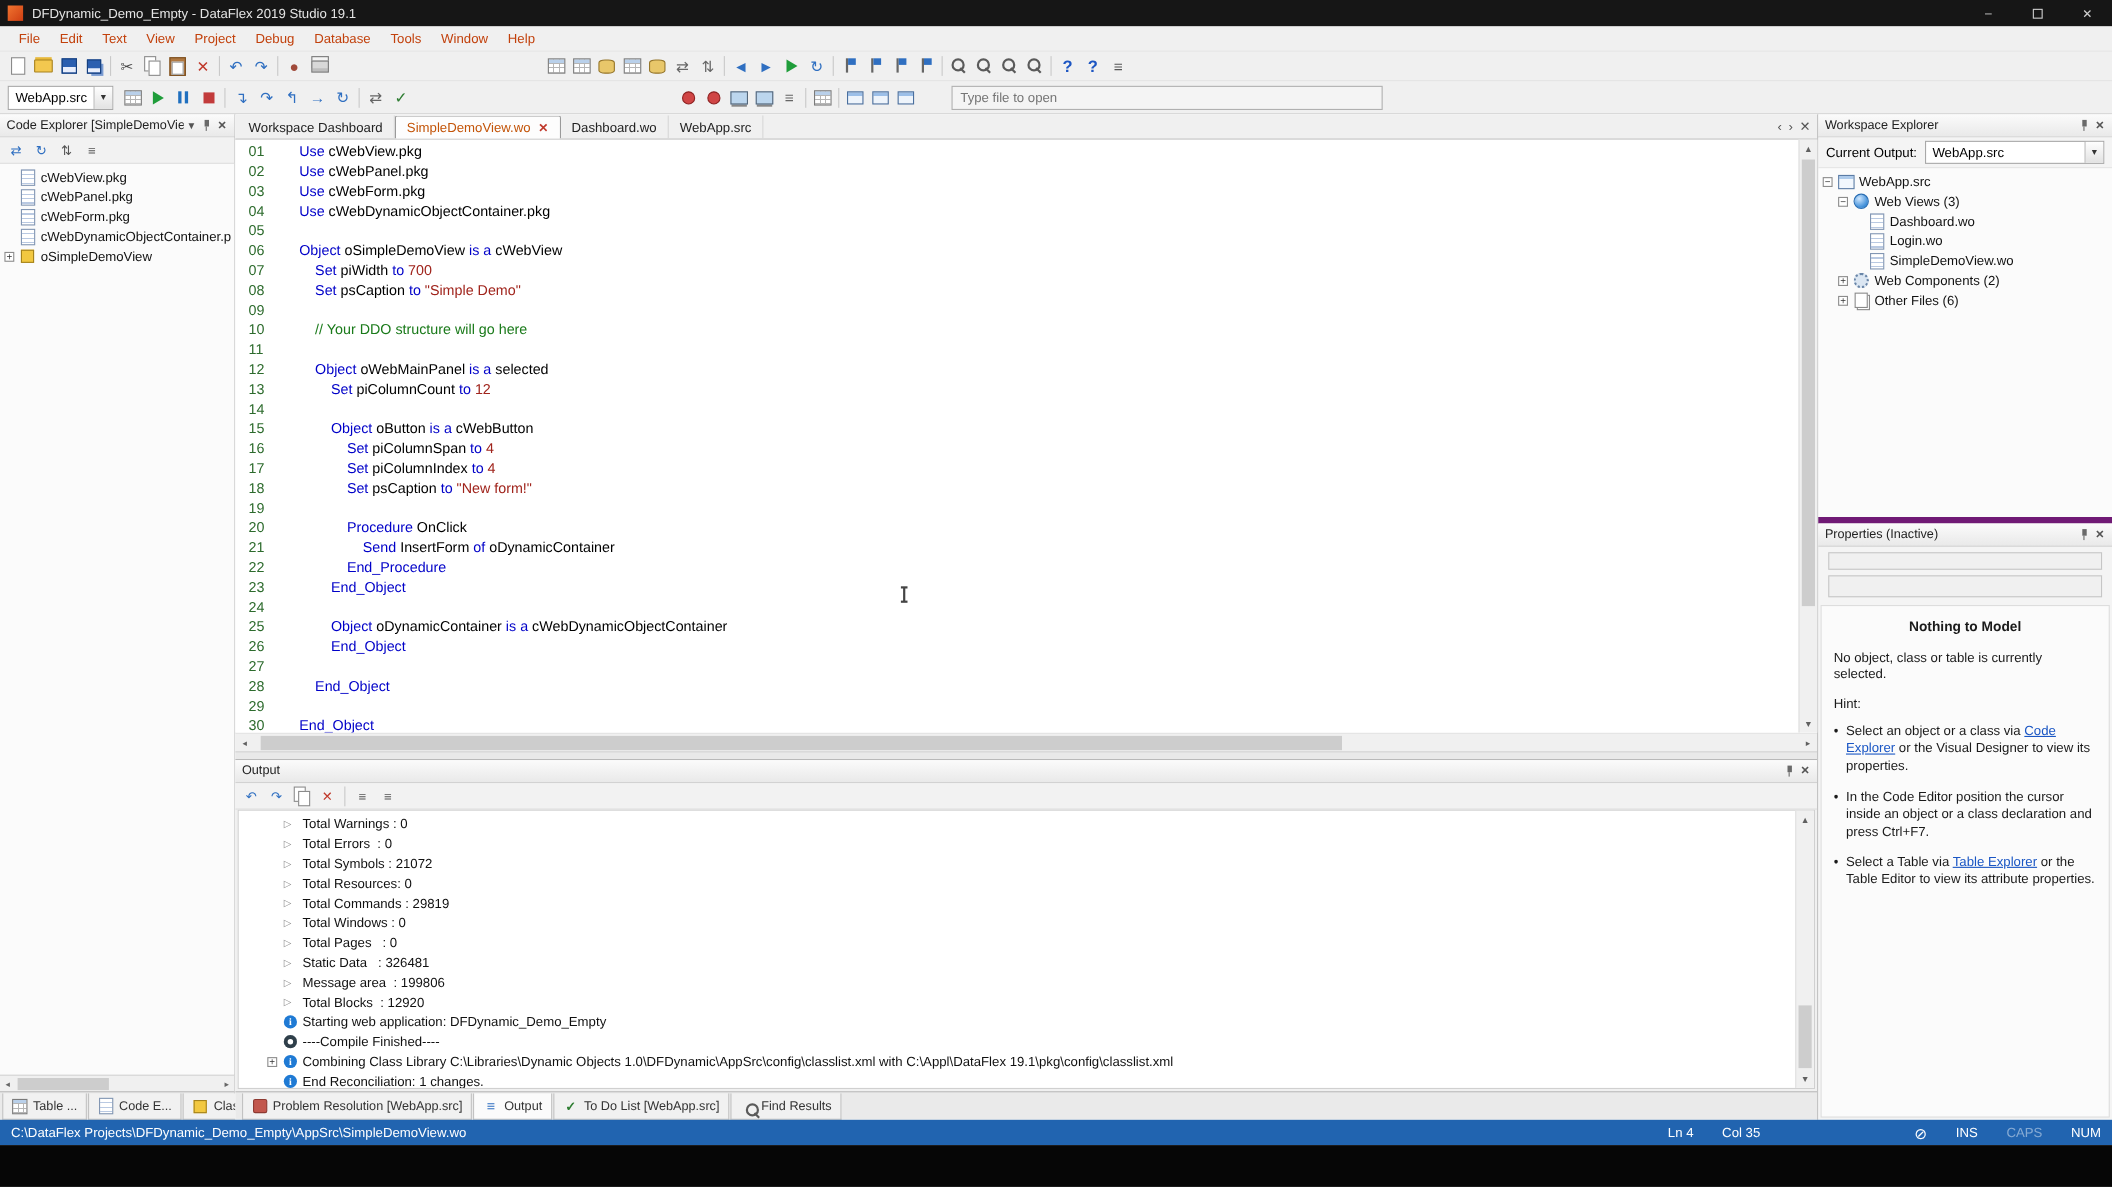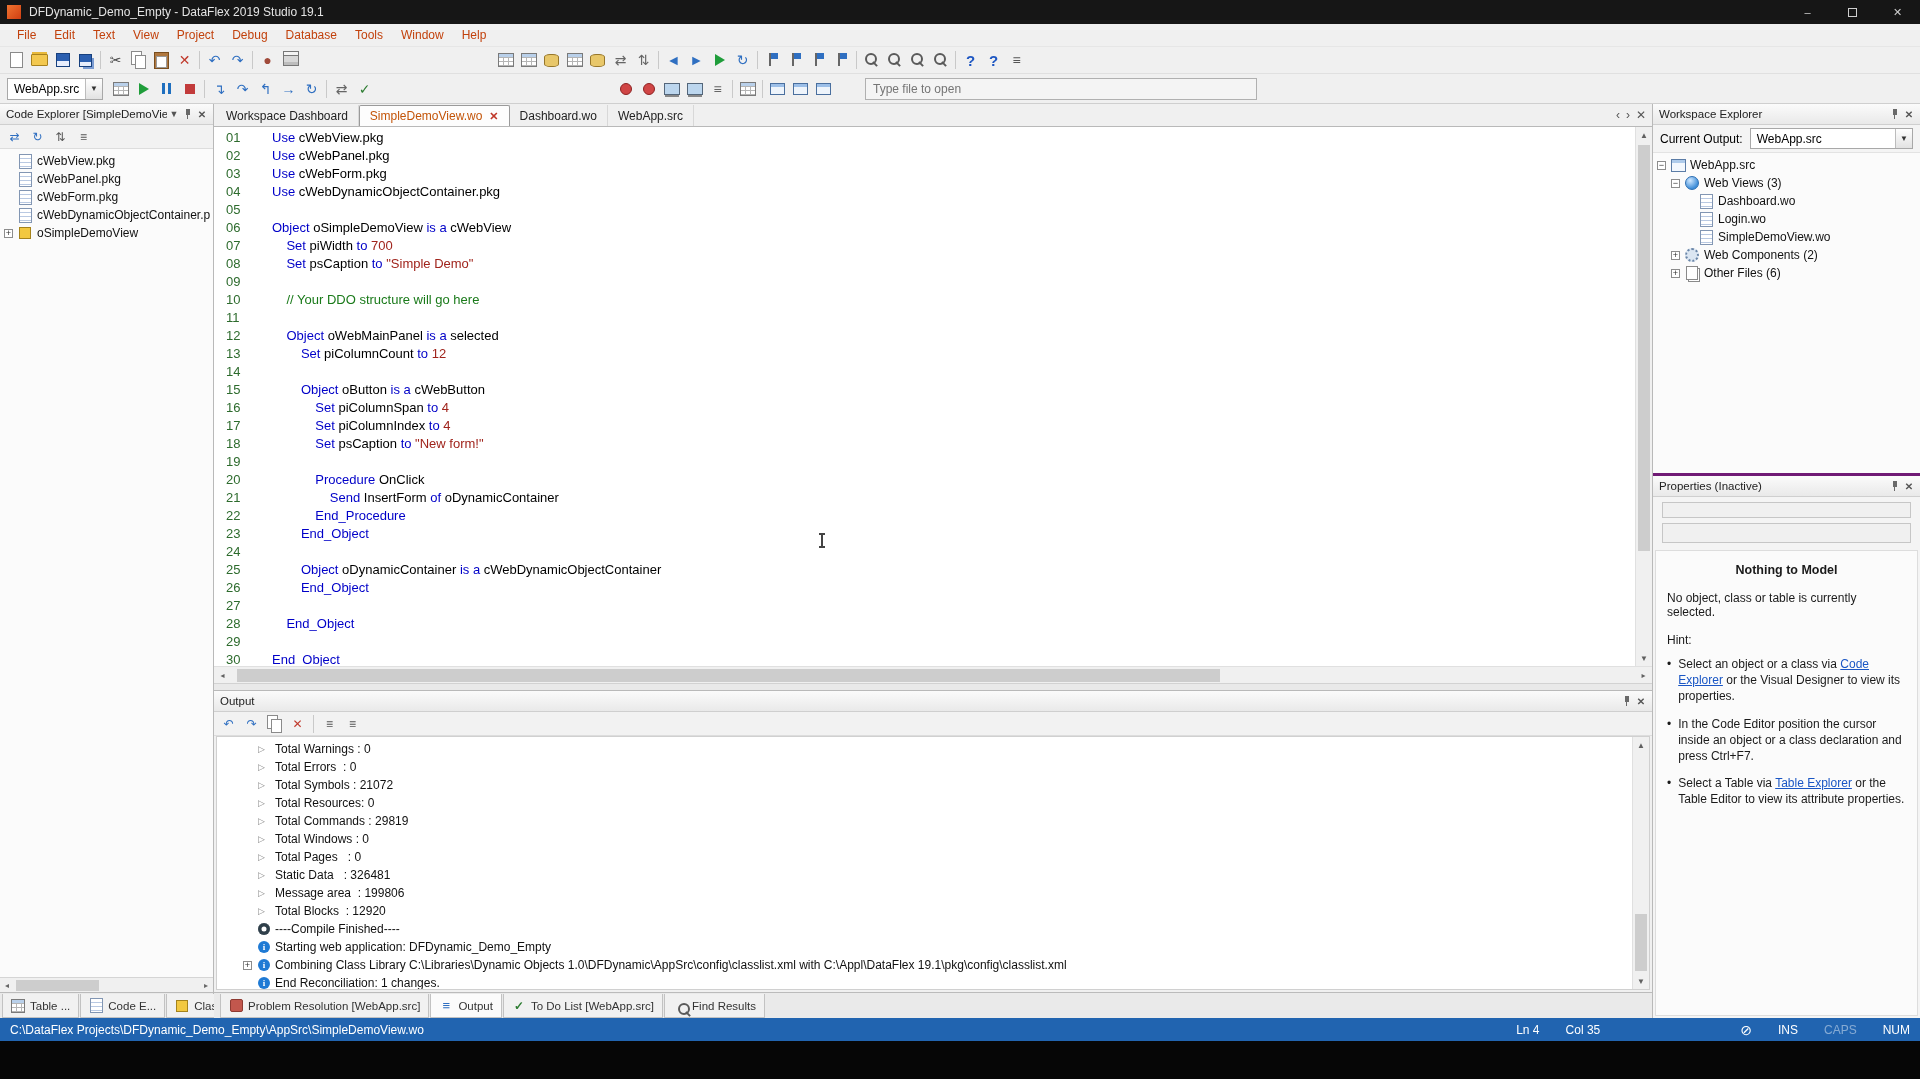--- a/index.html
+++ b/index.html
@@ -130,21 +130,21 @@
   .orow{height:18px;display:flex;align-items:center;white-space:nowrap;color:#111;}
   .oexp{width:15px;flex:0 0 auto;display:flex;align-items:center;}
   .oicon{width:17px;flex:0 0 auto;display:flex;align-items:center;justify-content:flex-start;}
   .oi-tri{color:#8a8a8a;font-size:9px;}
   .oi-info{}
   .oi-info::before{content:"i";width:12px;height:12px;background:#1f7ad4;border-radius:50%;color:#fff;font-size:9px;font-weight:bold;display:inline-flex;align-items:center;justify-content:center;font-family:"Liberation Serif",serif;}
   .oi-stop::before{content:"";width:12px;height:12px;background:#2f3f4a;border-radius:50%;box-shadow:inset 0 0 0 3.5px #2f3f4a,inset 0 0 0 12px #fff;}
   .otext{white-space:pre;}
 
   
-  .we{height:372px;display:flex;flex-direction:column;border-bottom:3px solid #701a75;flex:0 0 auto;}
+  .we{height:372px;display:flex;flex-direction:column;border-bottom:6px solid #701a75;flex:0 0 auto;}
   .curproj{height:28px;display:flex;align-items:center;gap:7px;padding:0 7px;font-size:12px;background:#f4f4f4;border-bottom:1px solid #e3e3e3;flex:0 0 auto;}
   .combo{height:22px;border:1px solid #a8a8a8;background:#fff;display:flex;align-items:center;font-size:12px;padding-left:6px;}
   .tb2 > .combo{width:96px;margin-right:6px;}
   .combo .arr{margin-left:auto;width:17px;height:100%;background:linear-gradient(#fefefe,#e2e2e2);border-left:1px solid #bcbcbc;font-size:8px;color:#333;display:flex;align-items:center;justify-content:center;}
   .cp-combo{flex:1;height:21px;}
   .props{flex:1;display:flex;flex-direction:column;background:#f4f4f4;min-height:0;}
   .props-box{height:16px;margin:5px 9px 0 9px;background:#f0f0f0;border:1px solid #c6c6c6;flex:0 0 auto;}
   .props-box.tall{height:20px;}
   .props-body{flex:1;background:#fbfbfb;margin:7px 2px 2px 2px;border:1px solid #ddd;padding:12px 11px;font-size:12px;color:#1a1a1a;overflow:hidden;}
   .pb-head{text-align:center;font-weight:bold;margin-bottom:14px;font-size:12.5px;}
@@ -564,27 +564,27 @@
                 <span class="oicon oi-tri">▷</span>
                 <span class="otext">Message area  : 199806</span>
               </div>
               <div class="orow">
                 <span class="oexp"></span>
                 <span class="oicon oi-tri">▷</span>
                 <span class="otext">Total Blocks  : 12920</span>
               </div>
               <div class="orow">
                 <span class="oexp"></span>
+                <span class="oicon oi-info"></span>
+                <span class="otext">Starting web application: DFDynamic_Demo_Empty</span>
+              </div>
+              <div class="orow">
+                <span class="oexp"></span>
                 <span class="oicon oi-stop"></span>
                 <span class="otext">----Compile Finished----</span>
-              </div>
-              <div class="orow">
-                <span class="oexp"></span>
-                <span class="oicon oi-info"></span>
-                <span class="otext">Starting web application: DFDynamic_Demo_Empty</span>
               </div>
               <div class="orow">
                 <span class="oexp">
                   <span class="exp">+</span>
                 </span>
                 <span class="oicon oi-info"></span>
                 <span class="otext">Combining Class Library C:\Libraries\Dynamic Objects 1.0\DFDynamic\AppSrc\config\classlist.xml with C:\Appl\DataFlex 19.1\pkg\config\classlist.xml</span>
               </div>
               <div class="orow">
                 <span class="oexp"></span>

